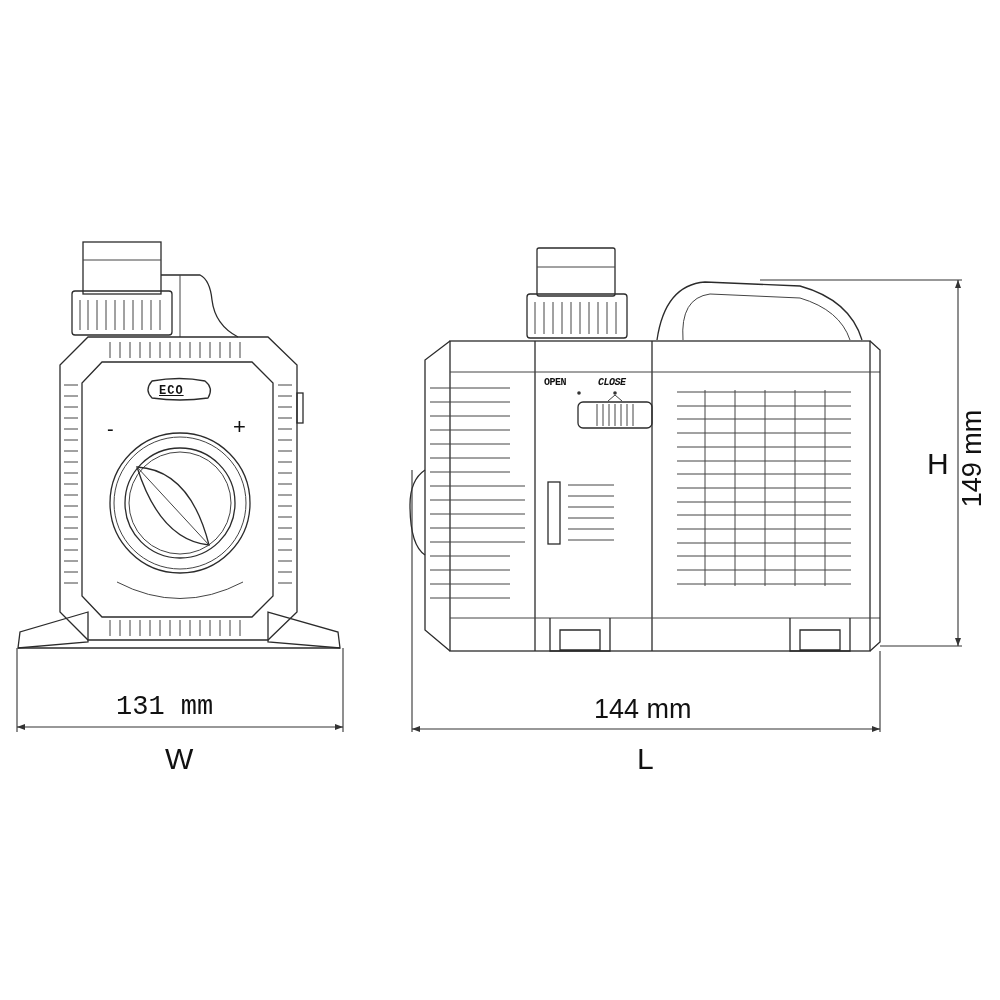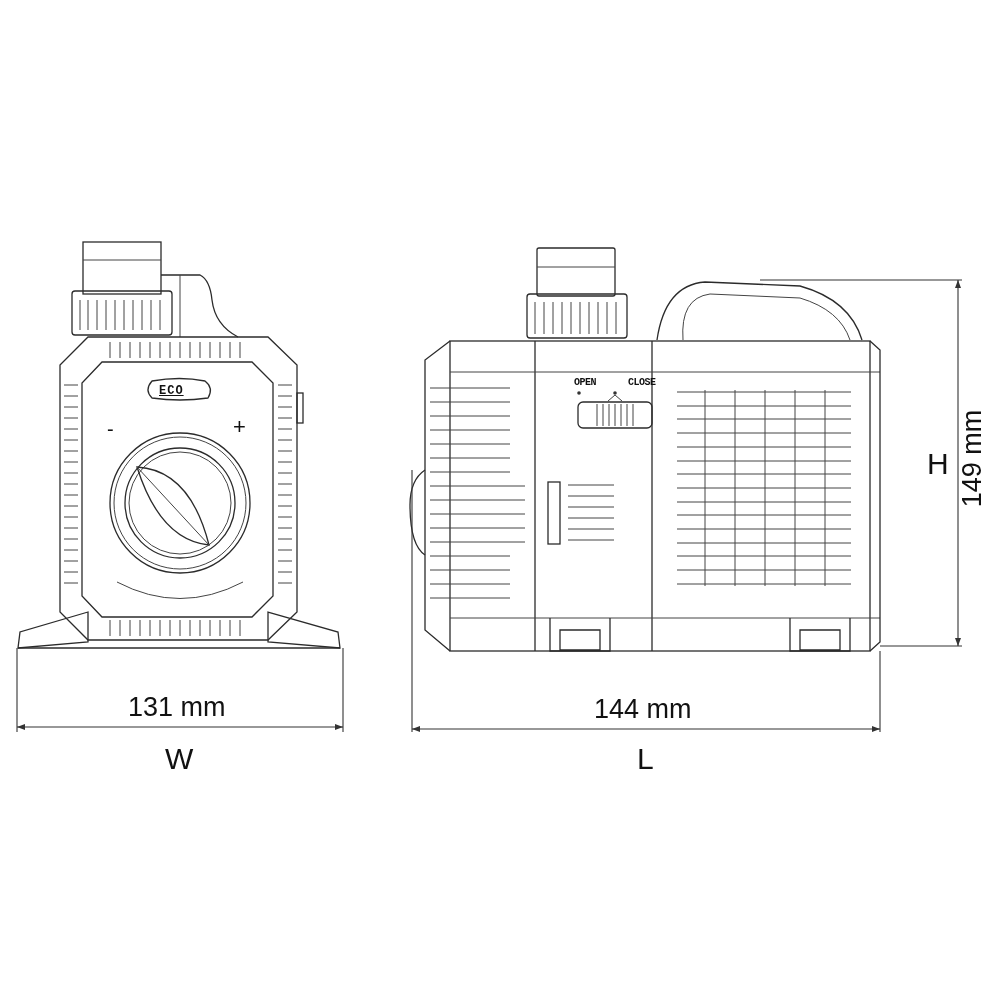--- a/index.html
+++ b/index.html
@@ -126,23 +126,23 @@
     <line class="dim" x1="880" y1="646" x2="962" y2="646"></line>
     <line class="dim" x1="958" y1="280" x2="958" y2="646"></line>
     <path d="M958 280 l-3 8 h6 z M958 646 l-3 -8 h6 z" fill="#333"></path>
   </g>
 </svg>
 
 <div class="lbl small" style="left:159px;top:384px;font-size:12px;letter-spacing:1px;text-decoration:underline;">ECO</div>
 <div class="lbl" style="left:107px;top:418px;font-size:20px;">-</div>
 <div class="lbl" style="left:233px;top:414px;font-size:22px;">+</div>
 
-<div class="lbl small" style="left:574px;top:377px;">OPEN</div>
-<div class="lbl small" style="left:628px;top:377px;">CLOSE</div>
+<div class="lbl small" style="left:544px;top:377px;">OPEN</div>
+<div class="lbl small" style="left:598px;top:377px;font-style:italic;">CLOSE</div>
 
-<div class="lbl dimtxt" style="left:128px;top:692px;">131 mm</div>
+<div class="lbl dimtxt" style="left:116px;top:692px;font-family:Liberation Mono, monospace;">131 mm</div>
 <div class="lbl axis" style="left:165px;top:742px;">W</div>
 
 <div class="lbl dimtxt" style="left:594px;top:694px;">144 mm</div>
 <div class="lbl axis" style="left:637px;top:742px;">L</div>
 
 <div class="lbl axis" style="left:927px;top:447px;">H</div>
 <div class="lbl dimtxt" style="left:917px;top:443px;transform:rotate(-90deg);transform-origin:center;width:110px;text-align:center;">149 mm</div>
 
 </body></html>

